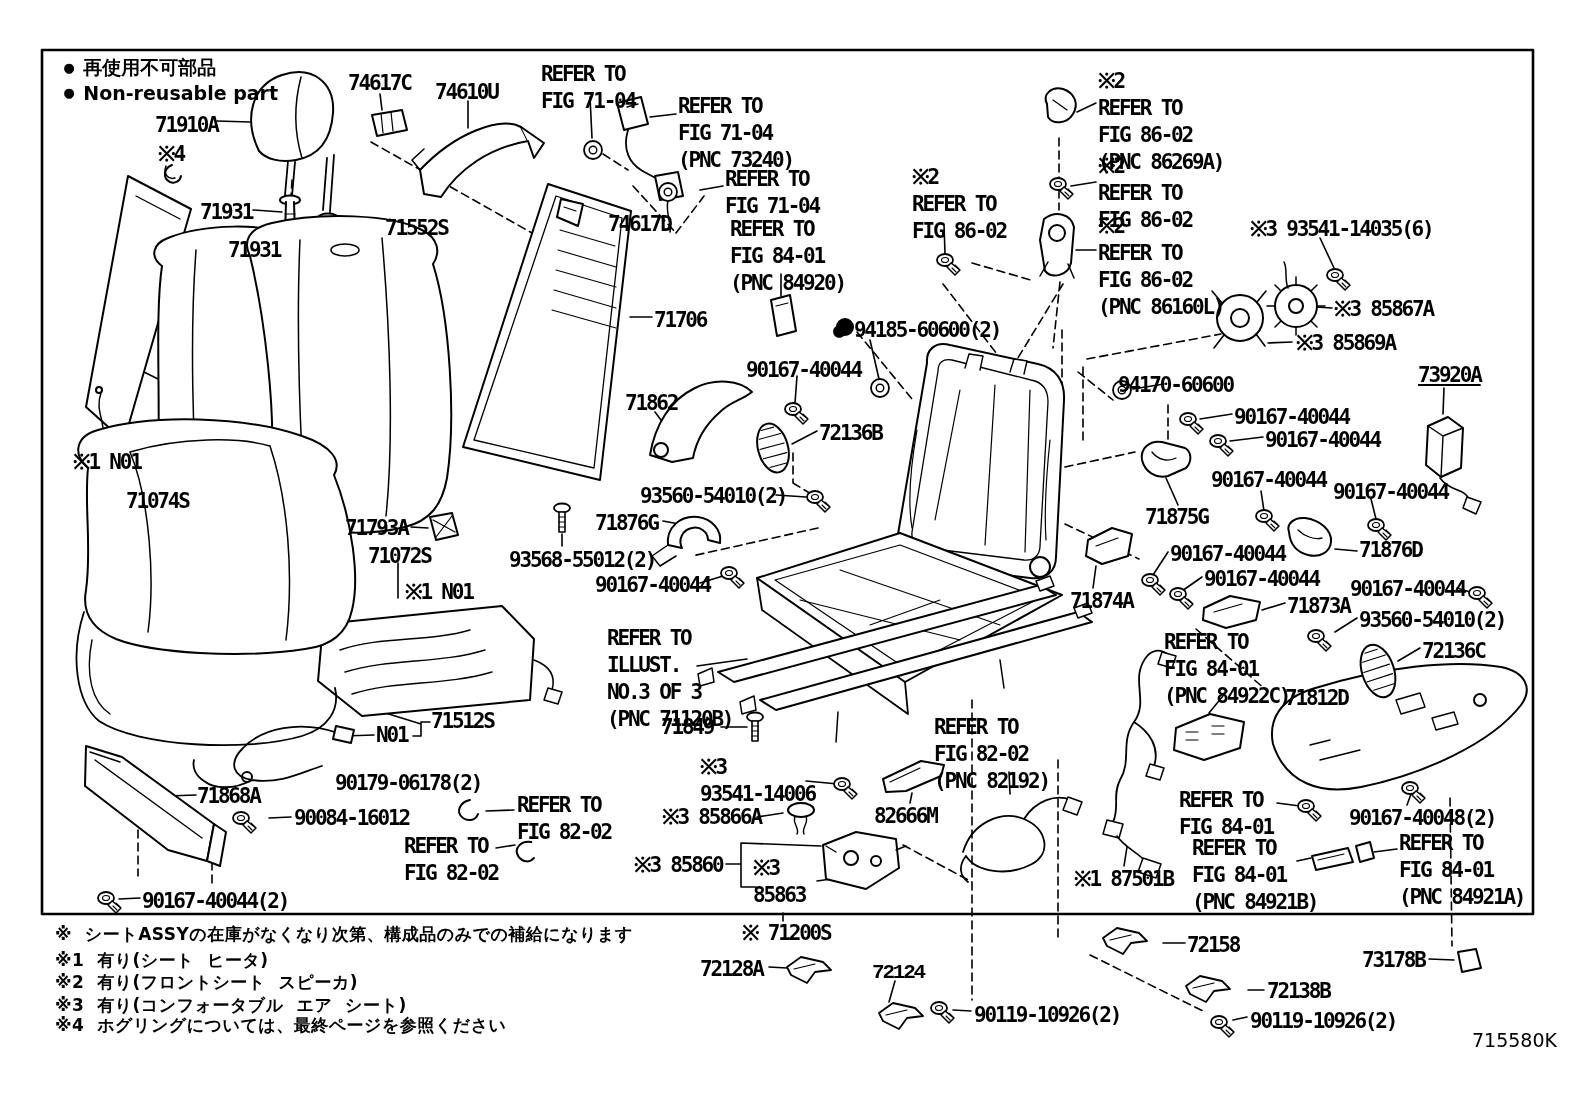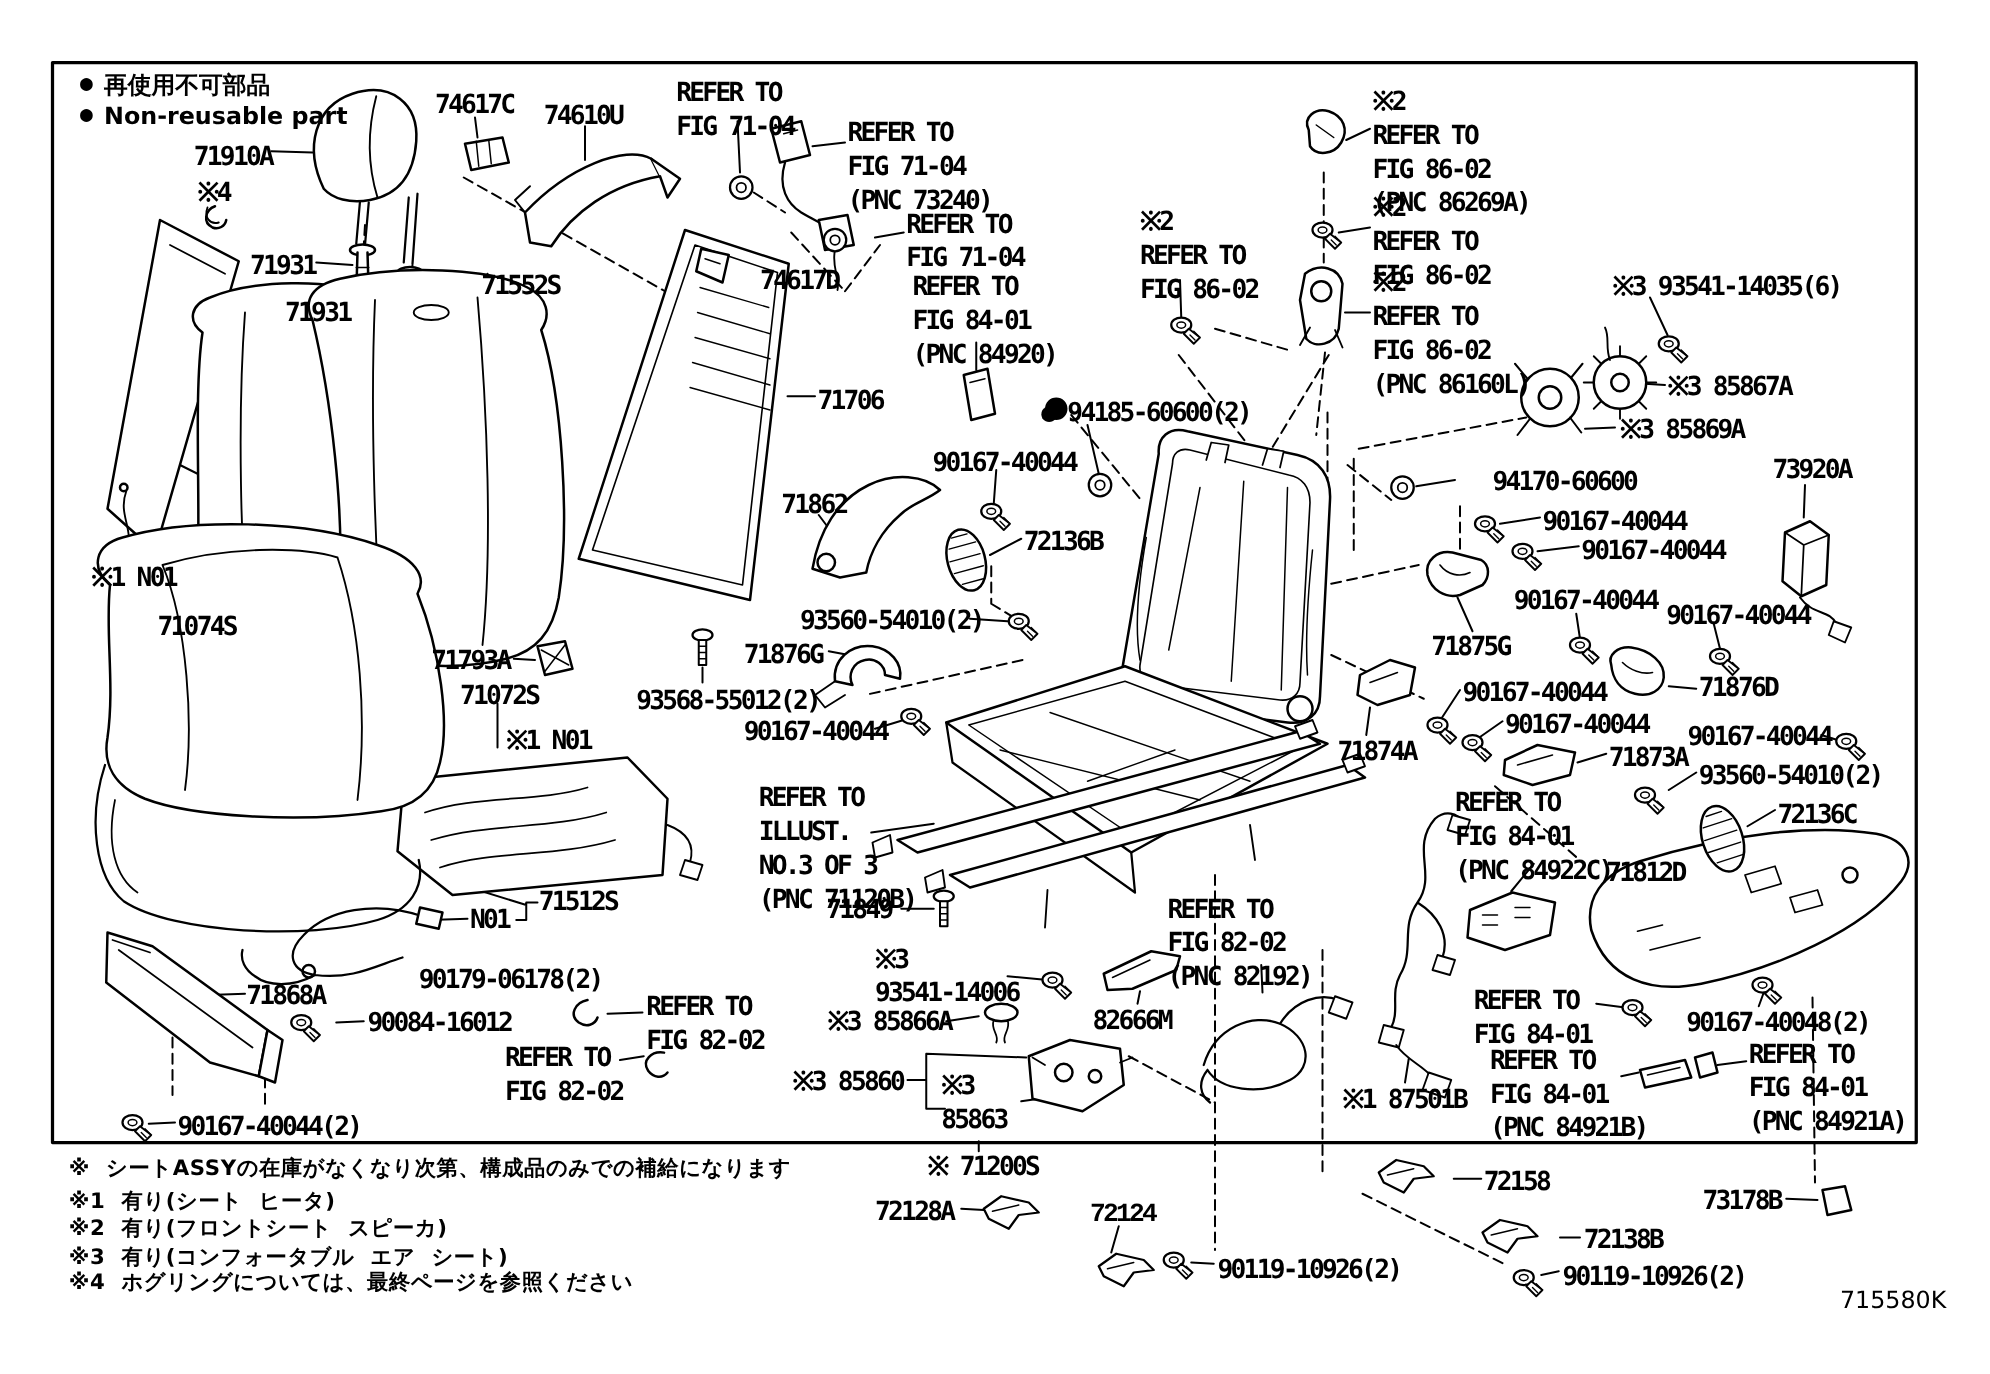--- a/index.html
+++ b/index.html
@@ -395,25 +395,25 @@
 REFER TO
 FIG 86-02
 (PNC 86269A)</div>
       <div class="lbl" style="left: 1098px; top: 153px;">※2
 REFER TO
 FIG 86-02</div>
       <div class="lbl" style="left: 1098px; top: 213px;">※2
 REFER TO
 FIG 86-02
 (PNC 86160L)</div>
-      <div class="lbl" style="left: 1250px; top: 216px; margin-left: 40px;">※3 93541-14035(6)</div>
+      <div class="lbl" style="left: 1250px; top: 216px;">※3 93541-14035(6)</div>
       <div class="lbl" style="left: 1334px; top: 296px;">※3 85867A</div>
       <div class="lbl" style="left: 1296px; top: 330px;">※3 85869A</div>
-      <div class="lbl" style="left: 1418px; top: 362px;">73920A</div>
-      <div class="lbl" style="left: 1194px; top: 372px;">94170-60600</div>
+      <div class="lbl" style="left: 1418px; top: 362px; text-decoration: underline;">73920A</div>
+      <div class="lbl" style="left: 1118px; top: 372px;">94170-60600</div>
       <div class="lbl" style="left: 1234px; top: 404px;">90167-40044</div>
       <div class="lbl" style="left: 1265px; top: 427px;">90167-40044</div>
       <div class="lbl" style="left: 1211px; top: 467px;">90167-40044</div>
       <div class="lbl" style="left: 1333px; top: 479px;">90167-40044</div>
       <div class="lbl" style="left: 1145px; top: 504px;">71875G</div>
       <div class="lbl" style="left: 1170px; top: 541px;">90167-40044</div>
       <div class="lbl" style="left: 1204px; top: 566px;">90167-40044</div>
       <div class="lbl" style="left: 1359px; top: 537px;">71876D</div>
       <div class="lbl" style="left: 1070px; top: 588px;">71874A</div>
       <div class="lbl" style="left: 1287px; top: 593px;">71873A</div>

